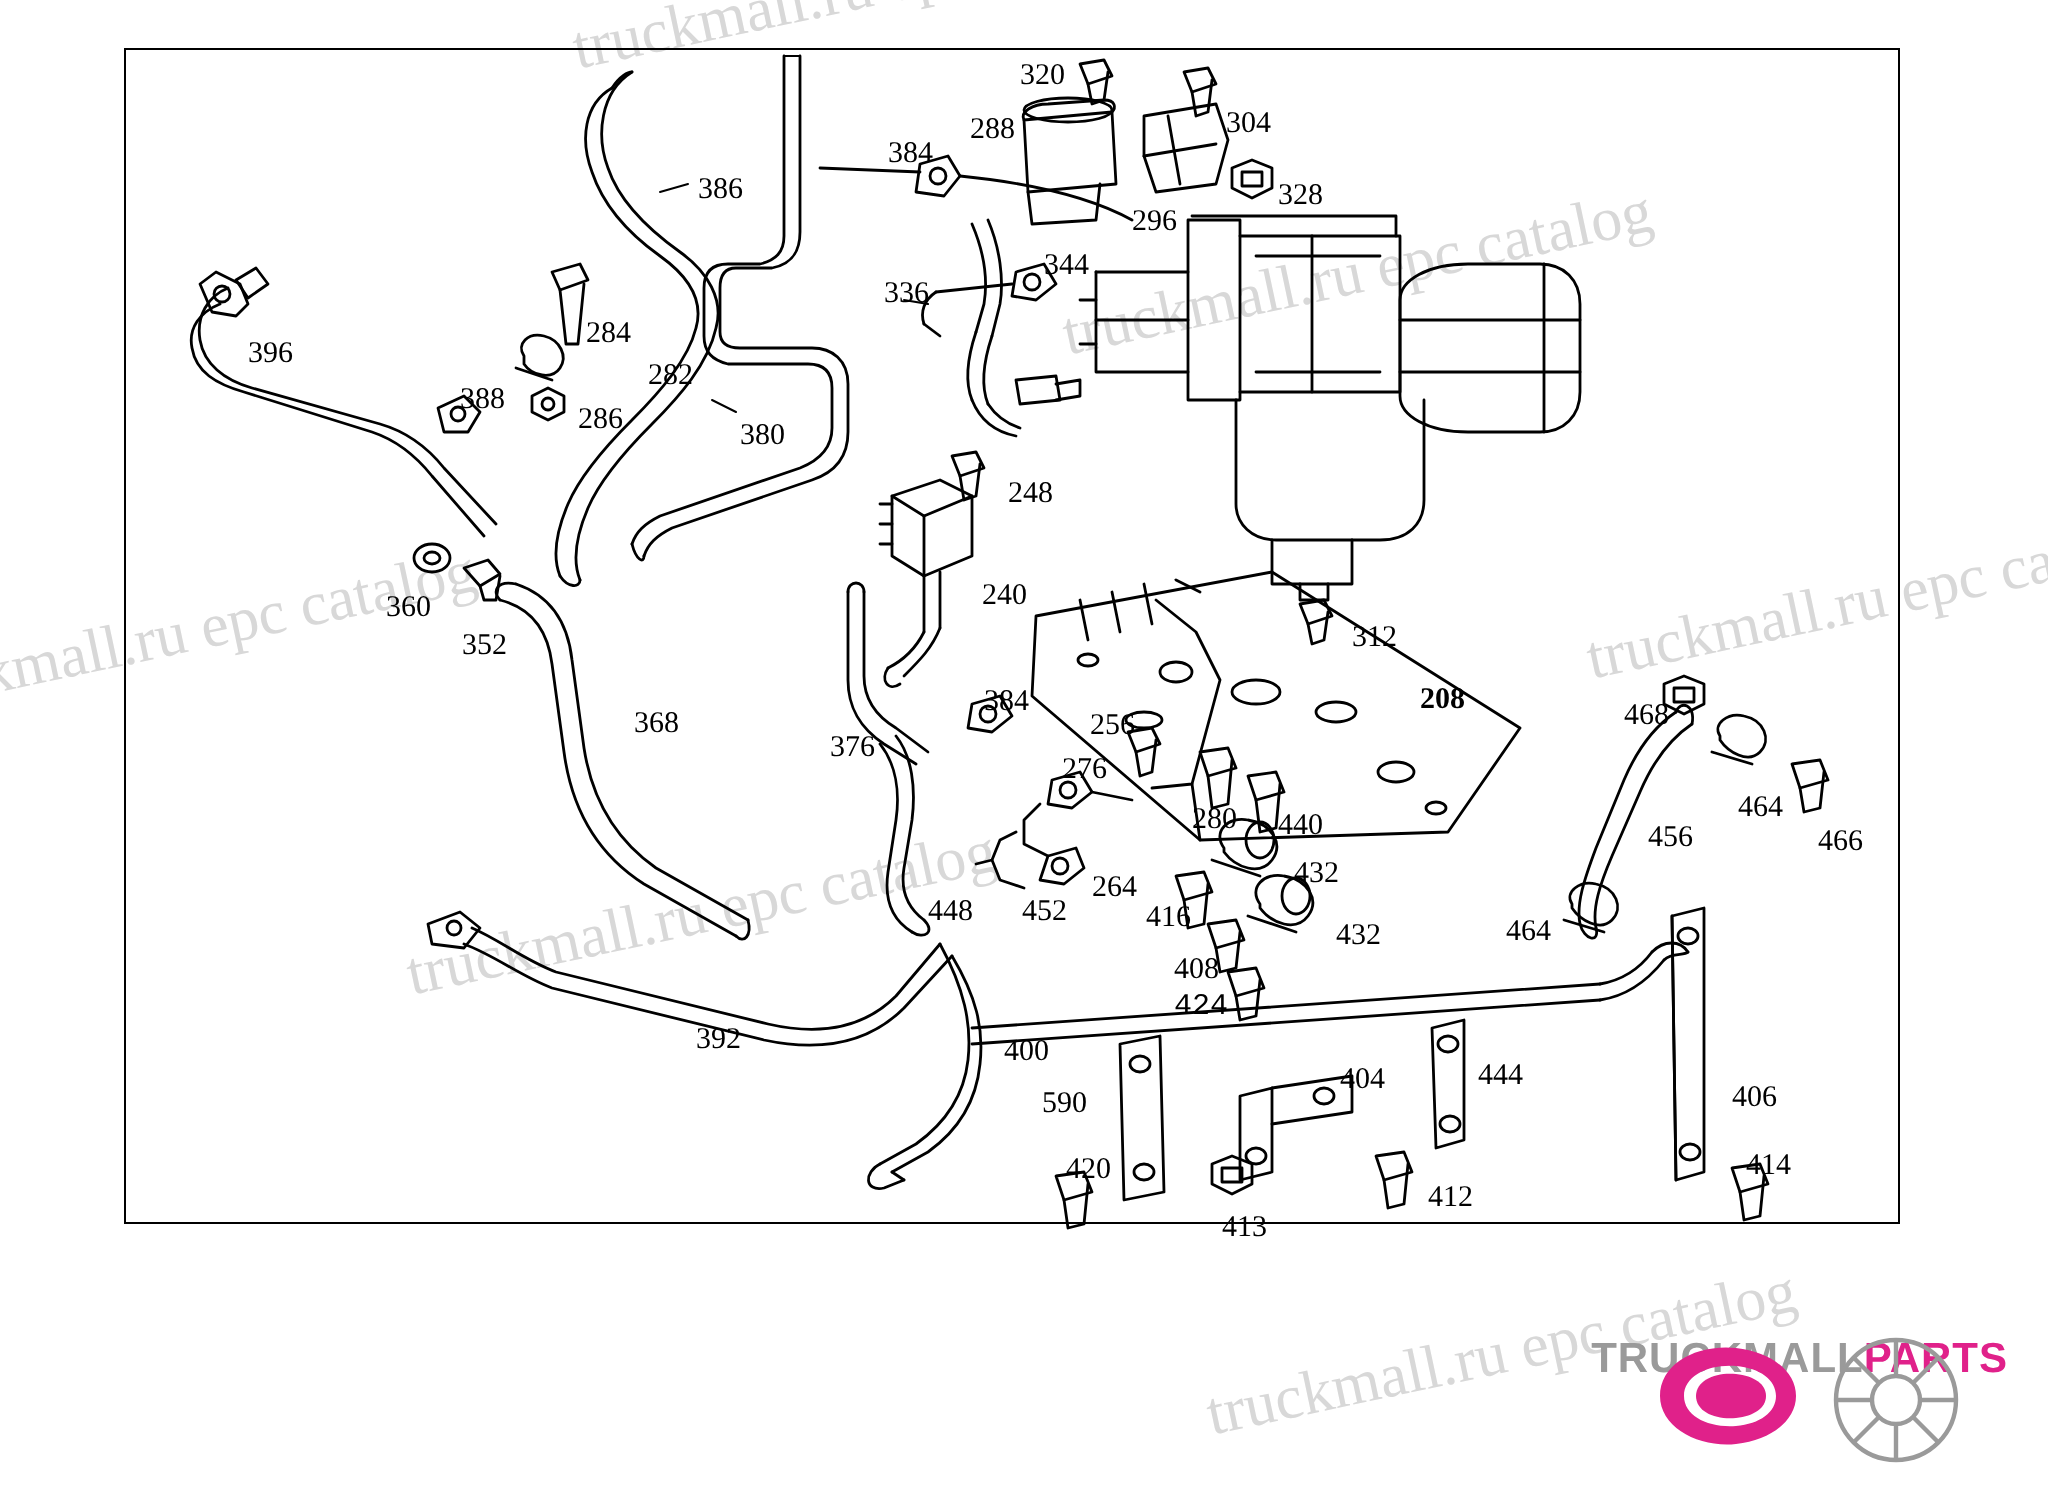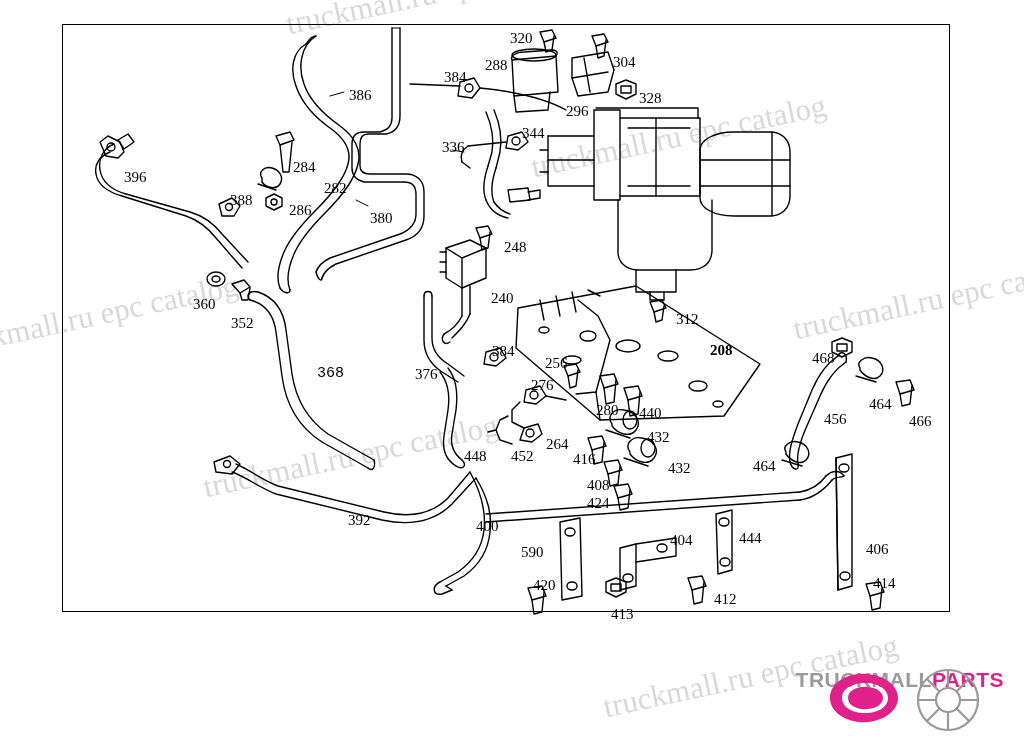--- a/index.html
+++ b/index.html
@@ -372,43 +372,43 @@
       <div class="lbl" style="left: 124px; top: 170px;">396</div>
       <div class="lbl" style="left: 292px; top: 181px; margin-left: 32px;">282</div>
       <div class="lbl" style="left: 230px; top: 193px;">388</div>
       <div class="lbl" style="left: 289px; top: 203px;">286</div>
       <div class="lbl" style="left: 370px; top: 211px;">380</div>
       <div class="lbl" style="left: 504px; top: 240px;">248</div>
       <div class="lbl" style="left: 193px; top: 297px;">360</div>
       <div class="lbl" style="left: 491px; top: 291px;">240</div>
       <div class="lbl" style="left: 231px; top: 316px;">352</div>
       <div class="lbl" style="left: 676px; top: 312px;">312</div>
-      <div class="lbl" style="left: 317px; top: 366px; font-family: Liberation Mono, monospace;">368</div>
+      <div class="lbl" style="left: 317px; top: 355px;">368</div>
       <div class="lbl" style="left: 710px; top: 343px; font-weight: bold;">208</div>
       <div class="lbl" style="left: 812px; top: 351px;">468</div>
       <div class="lbl" style="left: 492px; top: 344px;">384</div>
       <div class="lbl" style="left: 415px; top: 367px;">376</div>
       <div class="lbl" style="left: 545px; top: 356px;">256</div>
       <div class="lbl" style="left: 531px; top: 378px;">276</div>
       <div class="lbl" style="left: 869px; top: 397px;">464</div>
       <div class="lbl" style="left: 909px; top: 414px;">466</div>
       <div class="lbl" style="left: 824px; top: 412px;">456</div>
       <div class="lbl" style="left: 596px; top: 403px;">280</div>
       <div class="lbl" style="left: 639px; top: 406px;">440</div>
       <div class="lbl" style="left: 647px; top: 430px;">432</div>
       <div class="lbl" style="left: 546px; top: 437px;">264</div>
       <div class="lbl" style="left: 464px; top: 449px;">448</div>
       <div class="lbl" style="left: 511px; top: 449px;">452</div>
       <div class="lbl" style="left: 573px; top: 452px;">416</div>
       <div class="lbl" style="left: 668px; top: 461px;">432</div>
       <div class="lbl" style="left: 753px; top: 459px;">464</div>
       <div class="lbl" style="left: 587px; top: 478px;">408</div>
-      <div class="lbl" style="left: 587px; top: 496px;">424</div>
+      <div class="lbl" style="left: 587px; top: 496px; font-family: Liberation Mono, monospace;">424</div>
       <div class="lbl" style="left: 348px; top: 513px;">392</div>
-      <div class="lbl" style="left: 476px; top: 519px;">400</div>
+      <div class="lbl" style="left: 502px; top: 519px;">400</div>
       <div class="lbl" style="left: 670px; top: 533px;">404</div>
       <div class="lbl" style="left: 739px; top: 531px;">444</div>
       <div class="lbl" style="left: 521px; top: 545px;">590</div>
       <div class="lbl" style="left: 866px; top: 542px;">406</div>
       <div class="lbl" style="left: 533px; top: 578px;">420</div>
       <div class="lbl" style="left: 873px; top: 576px;">414</div>
       <div class="lbl" style="left: 714px; top: 592px;">412</div>
       <div class="lbl" style="left: 611px; top: 607px;">413</div>
     </div>
 

